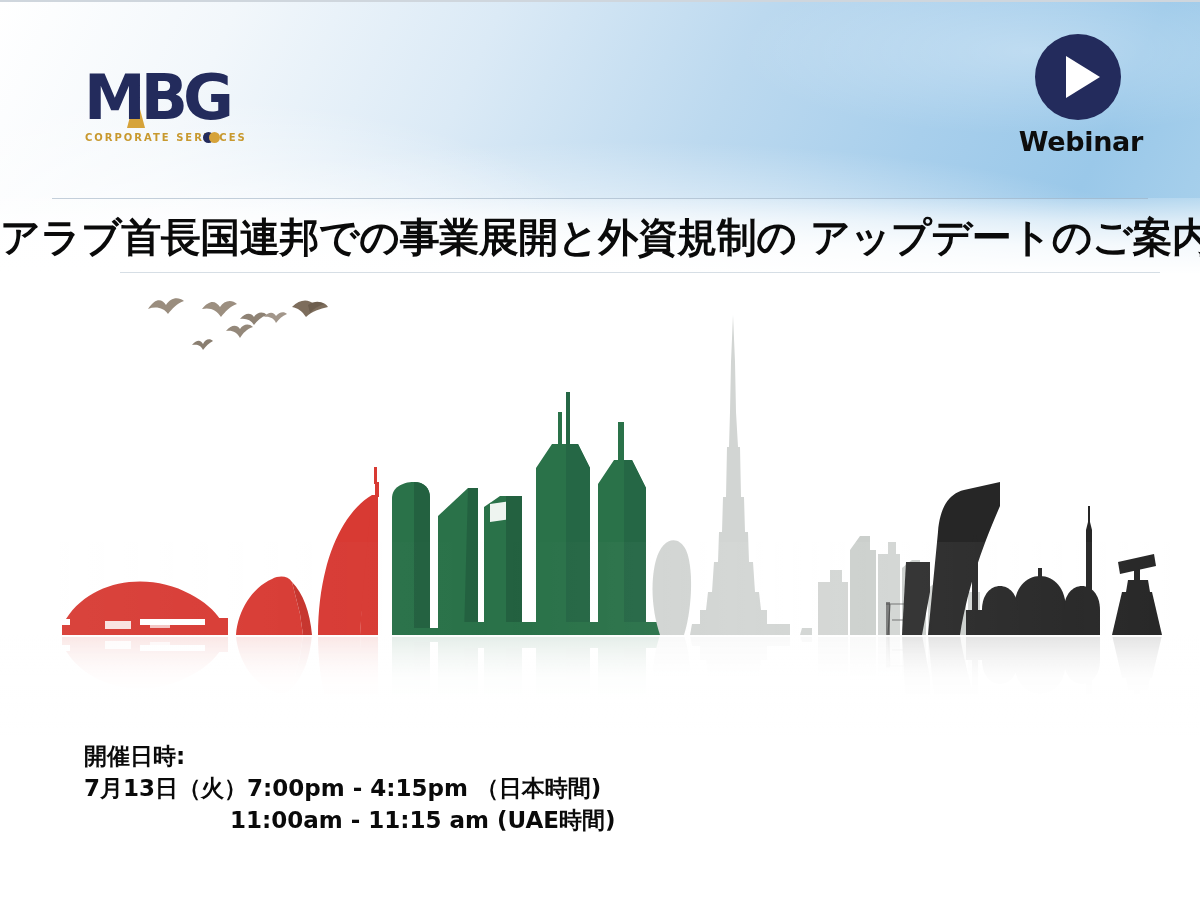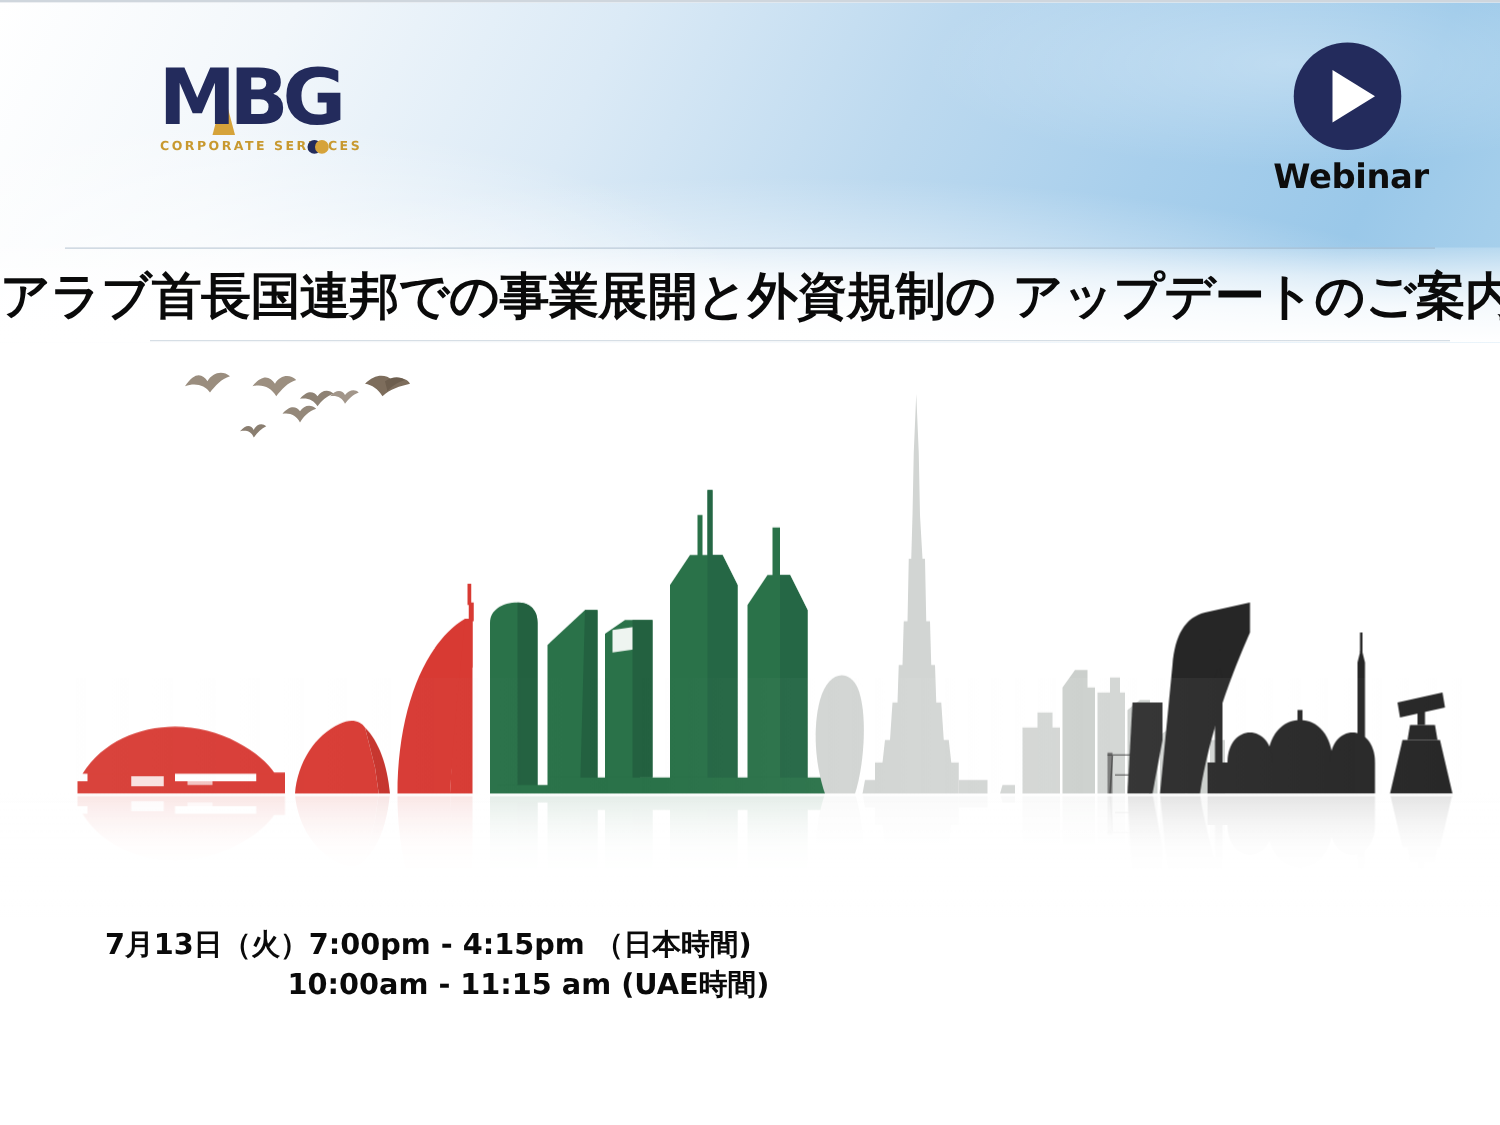--- a/index.html
+++ b/index.html
@@ -69,24 +69,23 @@
     position: absolute;
     left: 120px; top: 270px;
     width: 1040px;
     height: 1px;
     background: rgba(165,182,198,0.45);
   }
 
   
   .logo {
     position: absolute;
-    left: 84px; top: 44px;
+    left: 84px; top: 64px;
     width: 150px;
     height: 86px;
-    margin-left: 43px;
   }
   .logo-mark {
     position: relative;
     width: 150px;
     height: 64px;
     font-family: "DejaVu Sans", sans-serif;
     font-weight: 700;
     font-size: 62px;
     line-height: 64px;
     letter-spacing: -5px;
@@ -394,17 +393,18 @@
     <use href="#grp-gray"></use>
     <use href="#grp-black"></use>
 
     <rect x="60" y="250" width="1110" height="93" fill="url(#texR)" opacity="0.5"></rect>
   </svg>
 
   <div class="ground-line"></div>
   <div class="reflection-fade"></div>
 
   <div class="datetime">
+    <div class="dt-heading">開催日時:</div>
     <div class="dt-line">7月13日（火）7:00pm - 4:15pm （日本時間)</div>
-    <div class="dt-line dt-line-2">10:00am - 11:15 am (UAE時間)</div>
+    <div class="dt-line dt-line-2">11:00am - 11:15 am (UAE時間)</div>
   </div>
 
 </div>
 
 </body></html>

